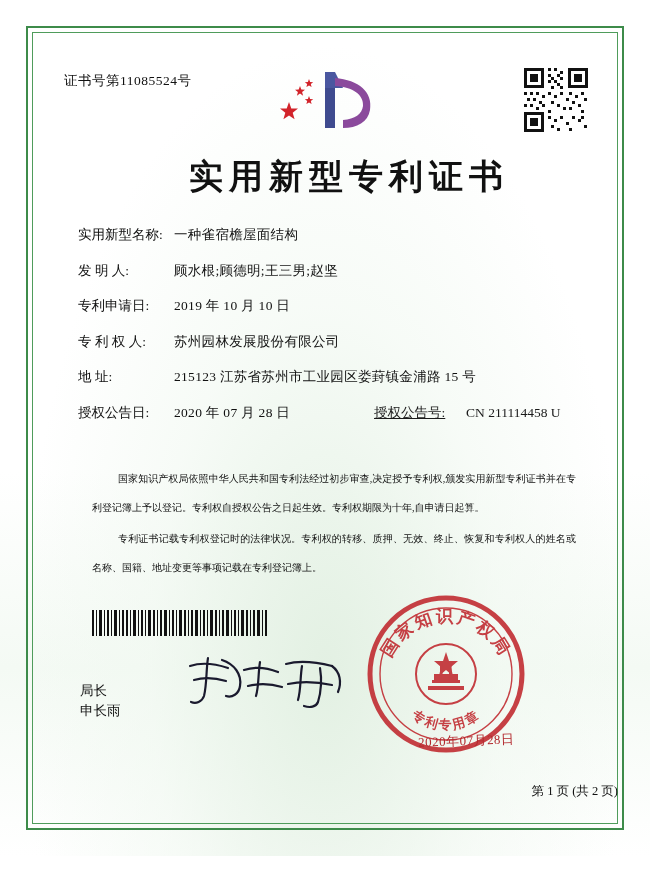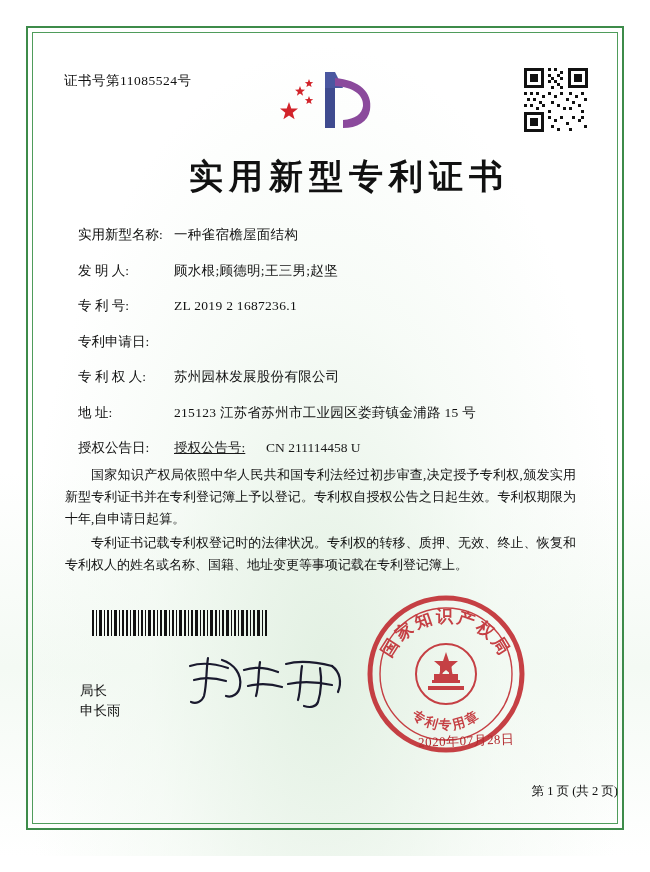--- a/index.html
+++ b/index.html
@@ -127,25 +127,25 @@
     width: 92px;
     white-space: nowrap;
     text-decoration: underline;
   }
   .second-value {
     flex: 1;
   }
 
   .paragraphs {
     position: absolute;
-    left: 33px;
+    left: 60px;
     right: 42px;
     top: 432px;
-    font-size: 13px;
-    line-height: 22px;
+    font-size: 10px;
+    line-height: 29px;
     text-align: justify;
     color: #111;
   }
   .paragraphs p {
     margin: 0 0 2px 0;
     text-indent: 26px;
   }
 
   .barcode {
     position: absolute;
@@ -305,41 +305,39 @@
       <div class="field-row">
         <span class="field-label">实用新型名称:</span>
         <span class="field-value">一种雀宿檐屋面结构</span>
       </div>
 
       <div class="field-row">
         <span class="field-label">发  明  人:</span>
         <span class="field-value">顾水根;顾德明;王三男;赵坚</span>
       </div>
 
-      <div class="field-row">
-        <span class="field-label">专  利  号:</span>
-        <span class="field-value">ZL 2019 2 1687236.1</span>
-      </div>
 
       <div class="field-row">
         <span class="field-label">专利申请日:</span>
+        <span class="field-value">2019 年 10 月 10 日</span>
       </div>
 
       <div class="field-row">
         <span class="field-label">专 利 权 人:</span>
         <span class="field-value">苏州园林发展股份有限公司</span>
       </div>
 
       <div class="field-row">
         <span class="field-label">地      址:</span>
         <span class="field-value">215123 江苏省苏州市工业园区娄葑镇金浦路 15 号</span>
       </div>
 
       <div class="field-row two-col">
         <span class="field-label">授权公告日:</span>
+        <span class="field-value">2020 年 07 月 28 日</span>
         <span class="second-label">授权公告号:</span>
         <span class="second-value">CN 211114458 U</span>
       </div>
 
     </div>
 
     <div class="paragraphs">
       <p>国家知识产权局依照中华人民共和国专利法经过初步审查,决定授予专利权,颁发实用新型专利证书并在专利登记簿上予以登记。专利权自授权公告之日起生效。专利权期限为十年,自申请日起算。</p>
       <p>专利证书记载专利权登记时的法律状况。专利权的转移、质押、无效、终止、恢复和专利权人的姓名或名称、国籍、地址变更等事项记载在专利登记簿上。</p>
     </div>

